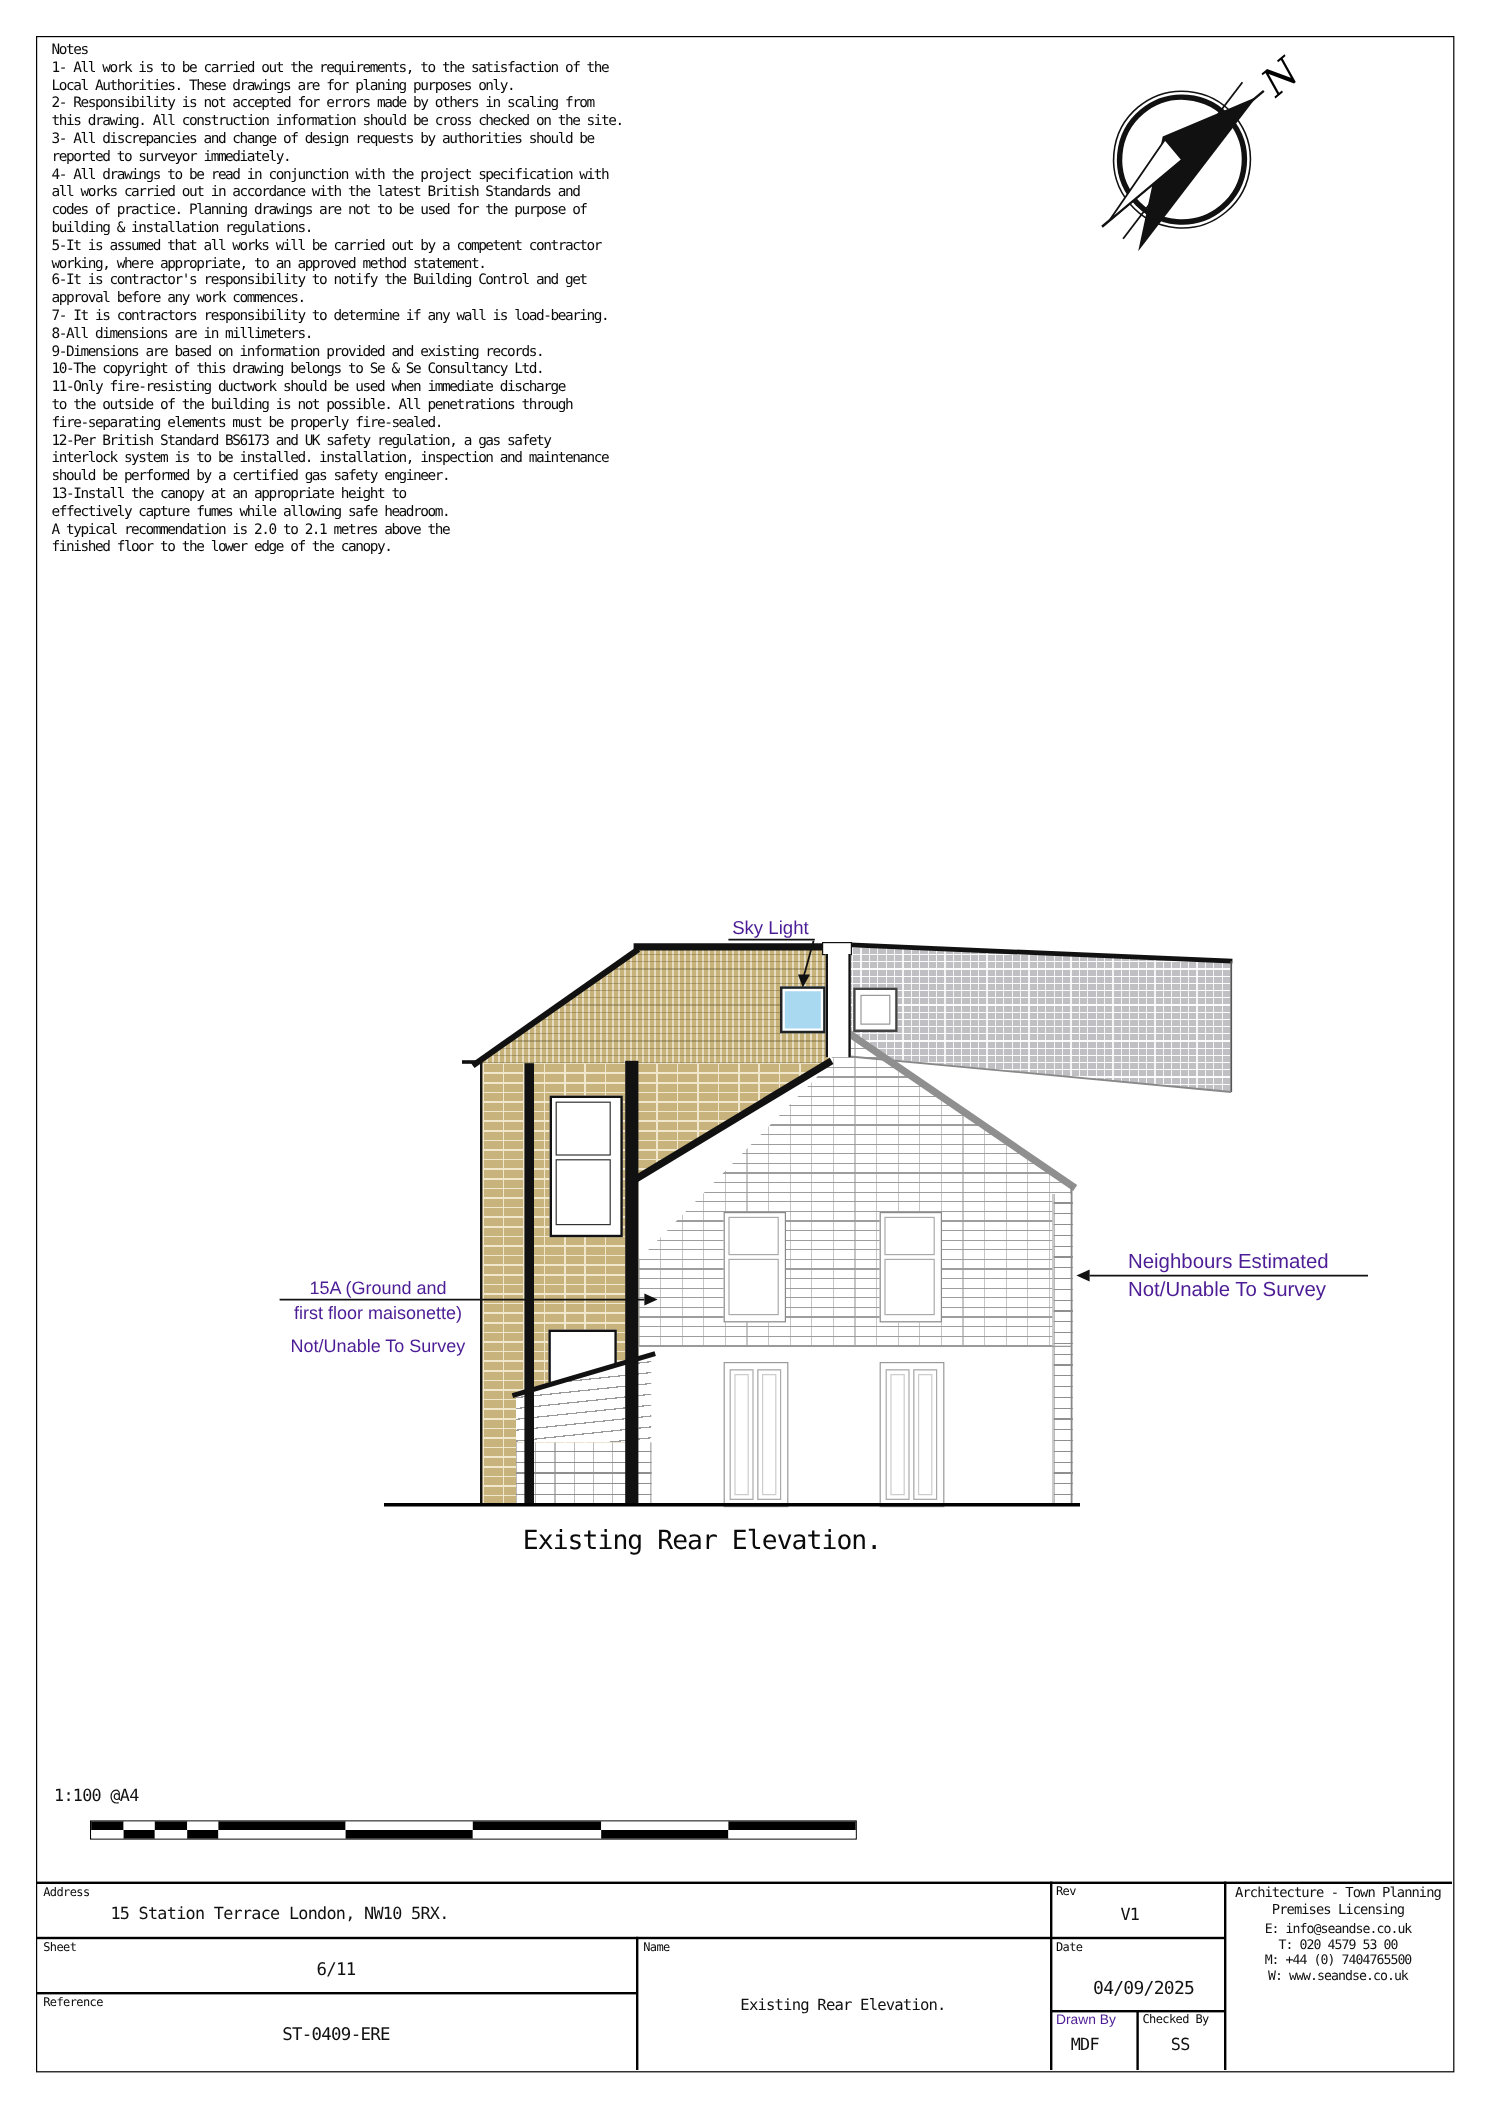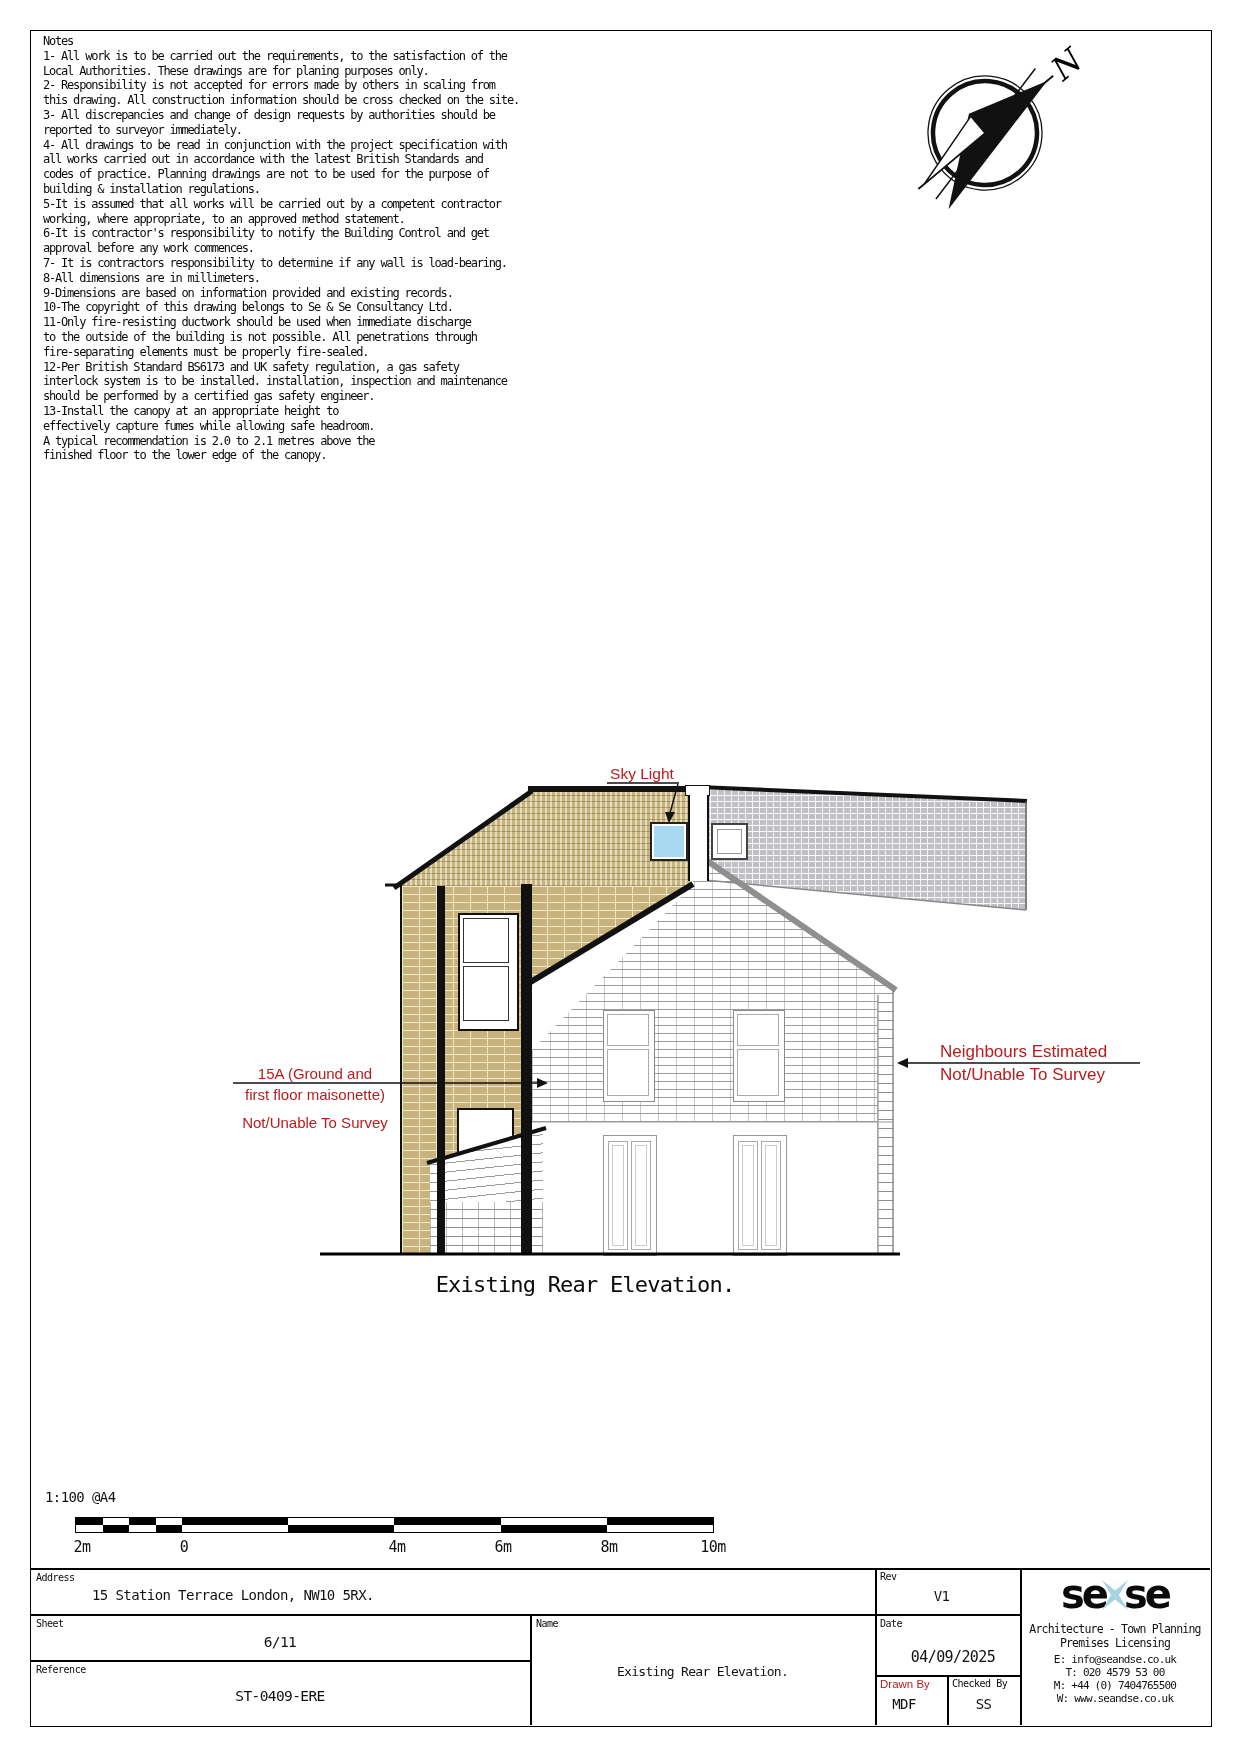--- a/index.html
+++ b/index.html
@@ -4,21 +4,21 @@
 <style>
   html,body{margin:0;padding:0;background:#fff;}
   .page{position:relative;width:1240px;height:1755px;background:#fff;overflow:hidden;
         font-family:"DejaVu Sans Mono", monospace;color:#111;}
   .frame{position:absolute;left:30px;top:30px;width:1180px;height:1695px;border:1.5px solid #000;}
   .abs{position:absolute;}
   
   .notes{position:absolute;left:43px;top:34px;width:468px;font-size:12px;line-height:14.8px;
          letter-spacing:-1.2px;white-space:pre;color:#0a0a0a;}
   .cadlabel{font-size:10px;letter-spacing:-0.5px;color:#0a0a0a;}
-  .annot{font-family:"Liberation Sans", sans-serif;color:#b91c1c;}
+  .annot{font-family:"Liberation Sans", sans-serif;color:#4c1d95;}
   .drawtitle{position:absolute;left:420px;top:1272px;width:330px;text-align:center;
              font-size:22px;letter-spacing:-0.8px;color:#0a0a0a;}
   
   .brick-tan{background-color:#c9b37c;background-image:
      repeating-linear-gradient(0deg,#f0e7cd 0 1.4px,rgba(0,0,0,0) 1.4px 8px),
      repeating-linear-gradient(90deg,#f0e7cd 0 1.4px,rgba(0,0,0,0) 1.4px 17px);}
   .shingle{background-color:#c8b37b;background-image:
      repeating-linear-gradient(0deg,rgba(70,58,25,0.30) 0 1px,rgba(0,0,0,0) 1px 6px),
      repeating-linear-gradient(90deg,rgba(255,255,255,0.55) 0 1.6px,rgba(0,0,0,0) 1.6px 5px);}
   .slate{background-color:#bfbfc4;background-image:
@@ -186,28 +186,20 @@
         <div class="sb-b" style="width:26.5px;"></div>
       <div class="sb-w" style="width:26.5px;"></div>
         <div class="sb-b" style="width:26.5px;"></div>
       <div class="sb-w" style="width:106.2px;"></div>
         <div class="sb-b" style="width:106.2px;"></div>
       <div class="sb-w" style="width:106.2px;"></div>
         <div class="sb-b" style="width:106.2px;"></div>
       <div class="sb-w" style="width:106.2px;"></div>
     </div>
   </div>
-  <div class="abs" style="left:0;top:1538px;width:1240px;height:22px;">
-    <span class="sb-lab" style="left:82px;">2m</span>
-    <span class="sb-lab" style="left:184px;">0</span>
-    <span class="sb-lab" style="left:397px;">4m</span>
-    <span class="sb-lab" style="left:503px;">6m</span>
-    <span class="sb-lab" style="left:609px;">8m</span>
-    <span class="sb-lab" style="left:713px;">10m</span>
-  </div>
 
   <div class="tb-line" style="left:30px;top:1568px;width:1180px;height:1.5px;"></div>
   <div class="tb-line" style="left:30px;top:1614px;width:990px;height:1.5px;"></div>
   <div class="tb-line" style="left:30px;top:1660px;width:500px;height:1.5px;"></div>
   <div class="tb-line" style="left:875px;top:1675px;width:145px;height:1.5px;"></div>
   <div class="tb-line" style="left:530px;top:1614px;width:1.5px;height:111px;"></div>
   <div class="tb-line" style="left:875px;top:1568px;width:1.5px;height:157px;"></div>
   <div class="tb-line" style="left:1020px;top:1568px;width:1.5px;height:157px;"></div>
   <div class="tb-line" style="left:947px;top:1675px;width:1.5px;height:50px;"></div>
 
@@ -229,23 +221,20 @@
   <div class="abs cadlabel" style="left:880px;top:1618px;">Date</div>
   <div class="abs tb-val" style="left:875px;top:1648px;width:156px;text-align:center;font-size:15px;">04/09/2025</div>
 
   <div class="abs annot" style="left:880px;top:1678px;font-size:11.5px;">Drawn By</div>
   <div class="abs tb-val" style="left:875px;top:1696px;width:58px;text-align:center;font-size:14px;">MDF</div>
 
   <div class="abs cadlabel" style="left:952px;top:1678px;">Checked By</div>
   <div class="abs tb-val" style="left:947px;top:1696px;width:73px;text-align:center;font-size:14px;">SS</div>
 
   <div class="abs" style="left:1020px;top:1568px;width:190px;height:157px;text-align:center;">
-    <div style="height:52px;line-height:52px;font-family:'DejaVu Sans',sans-serif;font-weight:800;font-size:40px;letter-spacing:-3px;color:#0a0a0a;">
-      <span>se</span><span style="display:inline-block;width:26px;height:30px;margin:0 -4px;vertical-align:-2px;background:#a5d3e4;clip-path:polygon(0 0,50% 35%,100% 0,65% 50%,100% 100%,50% 65%,0 100%,35% 50%);"></span><span>se</span>
-    </div>
     <div style="font-size:11.5px;letter-spacing:-0.8px;margin-top:2px;">Architecture - Town Planning</div>
     <div style="font-size:11.5px;letter-spacing:-0.8px;">Premises Licensing</div>
     <div style="font-size:11px;letter-spacing:-0.8px;margin-top:3px;">E: info@seandse.co.uk</div>
     <div style="font-size:11px;letter-spacing:-0.8px;">T: 020 4579 53 00</div>
     <div style="font-size:11px;letter-spacing:-0.8px;">M: +44 (0) 7404765500</div>
     <div style="font-size:11px;letter-spacing:-0.8px;">W: www.seandse.co.uk</div>
   </div>
 </div>
 
 </body></html>

